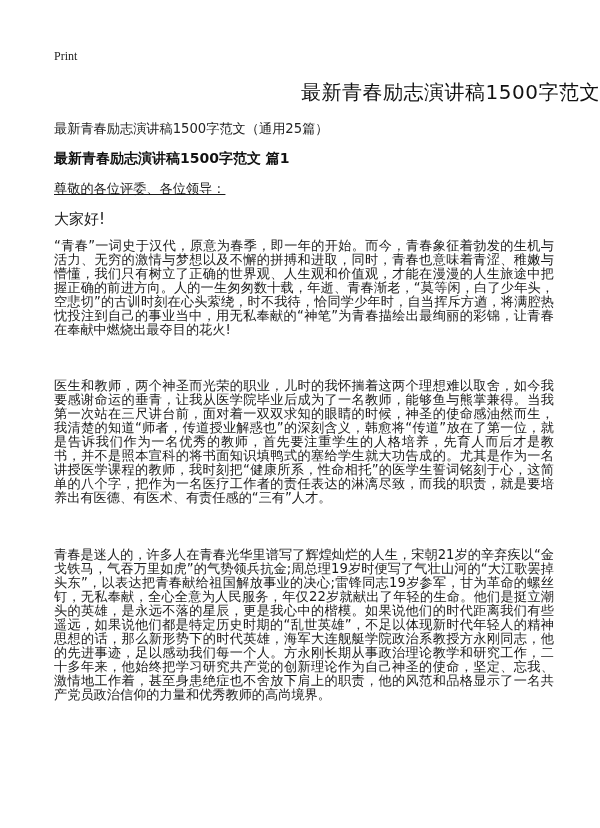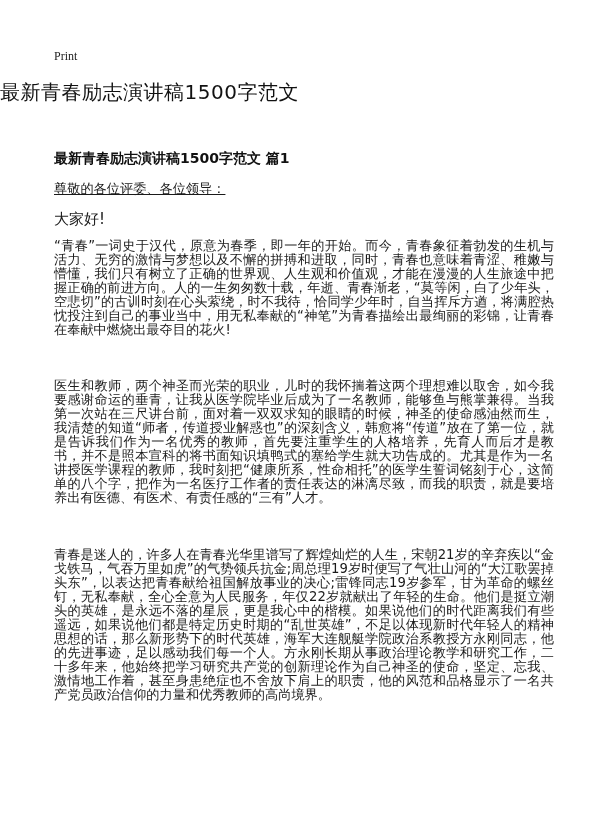--- a/index.html
+++ b/index.html
@@ -8,21 +8,21 @@
       color: #1a1a1a;
       font-family: "DejaVu Sans", "Liberation Sans", sans-serif;
     }
     .page { position: absolute; left: 0; top: 0; width: 600px; height: 740px; }
     .print-label {
       position: absolute; left: 54px; top: 49px;
       font-family: "Liberation Serif", "DejaVu Serif", serif;
       font-size: 12px; color: #222;
     }
     .doc-title {
-      position: absolute; left: 0; top: 79px; width: 600px; text-align: left;
+      position: absolute; left: 0; top: 79px; width: 600px; text-align: right;
       font-size: 20px; letter-spacing: 0.5px; color: #111;
     }
     .subtitle {
       position: absolute; left: 54px; top: 120px;
       font-size: 13.2px; color: #222;
     }
     .section-heading {
       position: absolute; left: 54px; top: 150px;
       font-size: 14px; font-weight: bold; color: #111;
     }
@@ -36,19 +36,20 @@
     .p1 { top: 239px; }
     .p2 { top: 379px; }
     .p3 { top: 548px; }
   </style>
 </head>
 <body>
 
 <div class="page">
   <div class="print-label">Print</div>
   <div class="doc-title">最新青春励志演讲稿1500字范文</div>
+  <div class="subtitle">最新青春励志演讲稿1500字范文（通用25篇）</div>
   <div class="section-heading">最新青春励志演讲稿1500字范文 篇1</div>
   <div class="salutation">尊敬的各位评委、各位领导：</div>
   <div class="greeting">大家好!</div>
   <div class="para p1">“青春”一词史于汉代，原意为春季，即一年的开始。而今，青春象征着勃发的生机与活力、无穷的激情与梦想以及不懈的拼搏和进取，同时，青春也意味着青涩、稚嫩与懵懂，我们只有树立了正确的世界观、人生观和价值观，才能在漫漫的人生旅途中把握正确的前进方向。人的一生匆匆数十载，年逝、青春渐老，“莫等闲，白了少年头，空悲切”的古训时刻在心头萦绕，时不我待，恰同学少年时，自当挥斥方遒，将满腔热忱投注到自己的事业当中，用无私奉献的“神笔”为青春描绘出最绚丽的彩锦，让青春在奉献中燃烧出最夺目的花火!</div>
   <div class="para p2">医生和教师，两个神圣而光荣的职业，儿时的我怀揣着这两个理想难以取舍，如今我要感谢命运的垂青，让我从医学院毕业后成为了一名教师，能够鱼与熊掌兼得。当我第一次站在三尺讲台前，面对着一双双求知的眼睛的时候，神圣的使命感油然而生，我清楚的知道“师者，传道授业解惑也”的深刻含义，韩愈将“传道”放在了第一位，就是告诉我们作为一名优秀的教师，首先要注重学生的人格培养，先育人而后才是教书，并不是照本宣科的将书面知识填鸭式的塞给学生就大功告成的。尤其是作为一名讲授医学课程的教师，我时刻把“健康所系，性命相托”的医学生誓词铭刻于心，这简单的八个字，把作为一名医疗工作者的责任表达的淋漓尽致，而我的职责，就是要培养出有医德、有医术、有责任感的“三有”人才。</div>
   <div class="para p3">青春是迷人的，许多人在青春光华里谱写了辉煌灿烂的人生，宋朝21岁的辛弃疾以“金戈铁马，气吞万里如虎”的气势领兵抗金;周总理19岁时便写了气壮山河的“大江歌罢掉头东”，以表达把青春献给祖国解放事业的决心;雷锋同志19岁参军，甘为革命的螺丝钉，无私奉献，全心全意为人民服务，年仅22岁就献出了年轻的生命。他们是挺立潮头的英雄，是永远不落的星辰，更是我心中的楷模。如果说他们的时代距离我们有些遥远，如果说他们都是特定历史时期的“乱世英雄”，不足以体现新时代年轻人的精神思想的话，那么新形势下的时代英雄，海军大连舰艇学院政治系教授方永刚同志，他的先进事迹，足以感动我们每一个人。方永刚长期从事政治理论教学和研究工作，二十多年来，他始终把学习研究共产党的创新理论作为自己神圣的使命，坚定、忘我、激情地工作着，甚至身患绝症也不舍放下肩上的职责，他的风范和品格显示了一名共产党员政治信仰的力量和优秀教师的高尚境界。</div>
 </div>
 
 </body></html>

